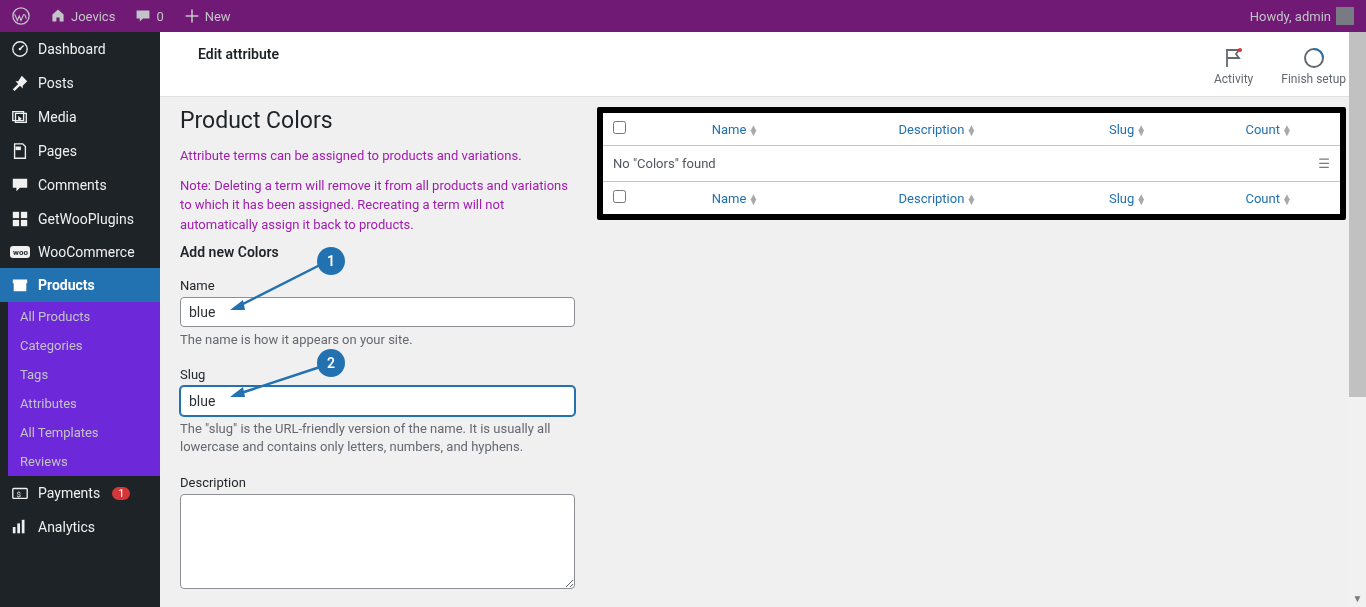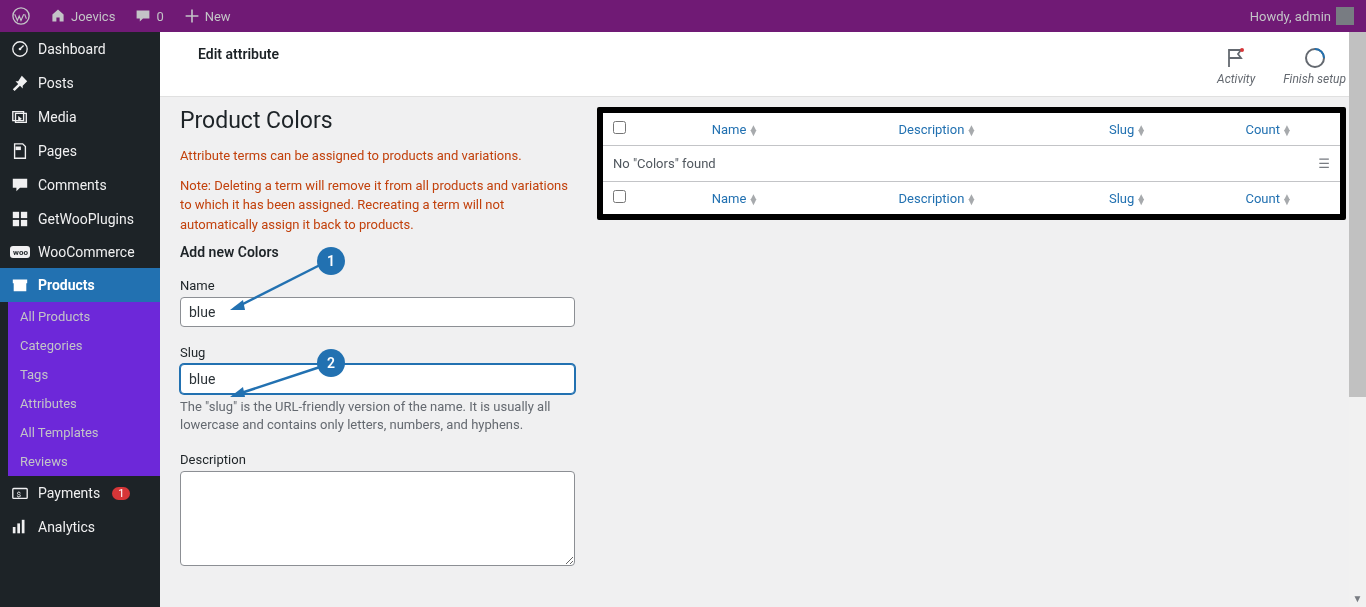--- a/index.html
+++ b/index.html
@@ -16,30 +16,30 @@
     .sidebar-item.active { background: #2271b1; color: #fff; position: relative; font-weight: bold; }
     .sidebar-item.active::after { content: ""; position: absolute; right: -8px; top: 50%; transform: translateY(-50%); border: 8px solid transparent; border-right-color: #f0f0f1; }
     .sidebar-sub { background: #6d28d9; margin-left: 8px; }
     .sidebar-sub-item { padding: 7px 12px; font-size: 13px; color: #c3c4c7; cursor: pointer; }
     .badge { background: #d63638; color: #fff; border-radius: 9px; padding: 0 6px; font-size: 11px; margin-left: 4px; }
     .sidebar-icon { width: 20px; display: inline-flex; justify-content: center; }
     
     .content { margin-left: 160px; margin-top: 32px; background: #f0f0f1; min-height: calc(100vh - 32px); }
     .content-header { background: #fff; padding: 14px 20px 10px; display: flex; justify-content: space-between; align-items: flex-start; border-bottom: 1px solid #e0e0e0; }
     .content-header-title { font-size: 14px; font-weight: 600; color: #1d2327; padding-left: 18px; }
-    .header-actions { display: flex; gap: 28px; font-style: italic; }
+    .header-actions { display: flex; gap: 28px; }
     .header-action { display: flex; flex-direction: column; align-items: center; font-size: 12px; color: #646970; cursor: pointer; gap: 2px; }
     .header-action-icon { width: 24px; height: 24px; }
     
     .main-body { padding: 10px 20px 20px; display: flex; gap: 22px; }
     .left-col { width: 395px; flex-shrink: 0; }
     .right-col { flex: 1; }
     
     h1 { font-size: 23px; font-weight: 400; color: #1d2327; margin-bottom: 12px; }
-    .desc-text { font-size: 13px; color: #c2410c; line-height: 1.5; margin-bottom: 10px; }
+    .desc-text { font-size: 13px; color: #a21caf; line-height: 1.5; margin-bottom: 10px; }
     .section-title { font-size: 14px; font-weight: 600; color: #1d2327; margin-bottom: 18px; }
     .form-label { font-size: 13px; color: #1d2327; margin-bottom: 4px; display: block; }
     .form-input { width: 100%; padding: 4px 8px; font-size: 14px; border: 1px solid #8c8f94; border-radius: 4px; height: 30px; background: #fff; color: #2c3338; }
     .form-input.focused { border: 1px solid #2271b1; box-shadow: 0 0 0 1px #2271b1; outline: none; }
     .form-textarea { width: 100%; height: 95px; border: 1px solid #8c8f94; border-radius: 4px; padding: 6px 8px; font-size: 14px; resize: vertical; }
     .helper-text { font-size: 13px; color: #646970; margin-top: 4px; line-height: 1.4; }
     .form-group { margin-bottom: 18px; }
     
     .table { width: 100%; border: 6px solid #000000; border-radius: 2px; background: #fff; font-size: 13px; }
     .table-header, .table-footer { display: flex; align-items: center; padding: 8px 10px; }
@@ -229,20 +229,21 @@
   <div class="main-body">
     <div class="left-col">
       <h1>Product Colors</h1>
       <p class="desc-text">Attribute terms can be assigned to products and variations.</p>
       <p class="desc-text">Note: Deleting a term will remove it from all products and variations to which it has been assigned. Recreating a term will not automatically assign it back to products.</p>
       <div class="section-title">Add new Colors</div>
 
       <div class="form-group" style="position:relative;">
         <label class="form-label">Name</label>
         <input class="form-input" value="blue" style="">
+        <p class="helper-text">The name is how it appears on your site.</p>
       </div>
 
       <div class="form-group" style="position:relative;">
         <label class="form-label">Slug</label>
         <input class="form-input focused" value="blue" style="">
         <p class="helper-text">The "slug" is the URL-friendly version of the name. It is usually all lowercase and contains only letters, numbers, and hyphens.</p>
       </div>
 
       <div class="form-group">
         <label class="form-label">Description</label>

